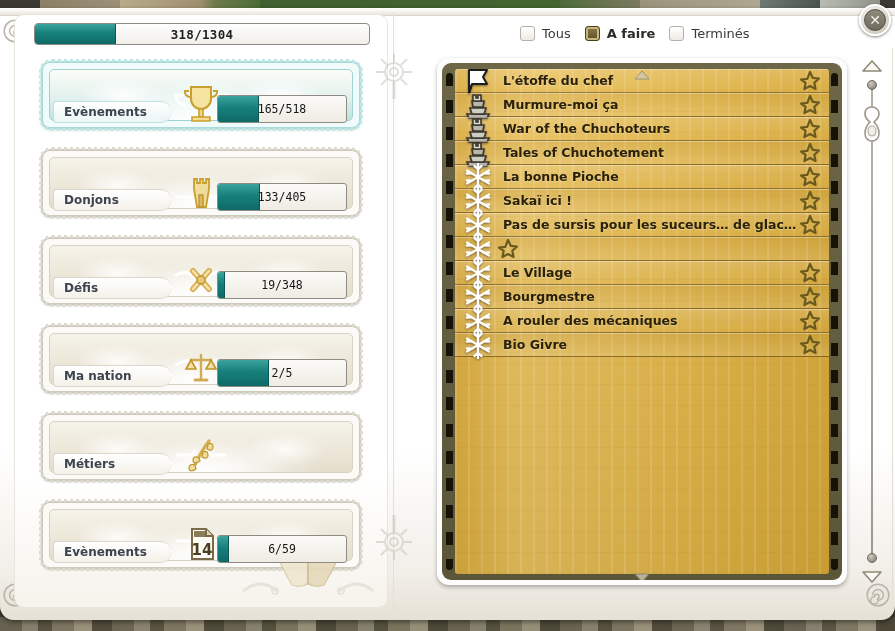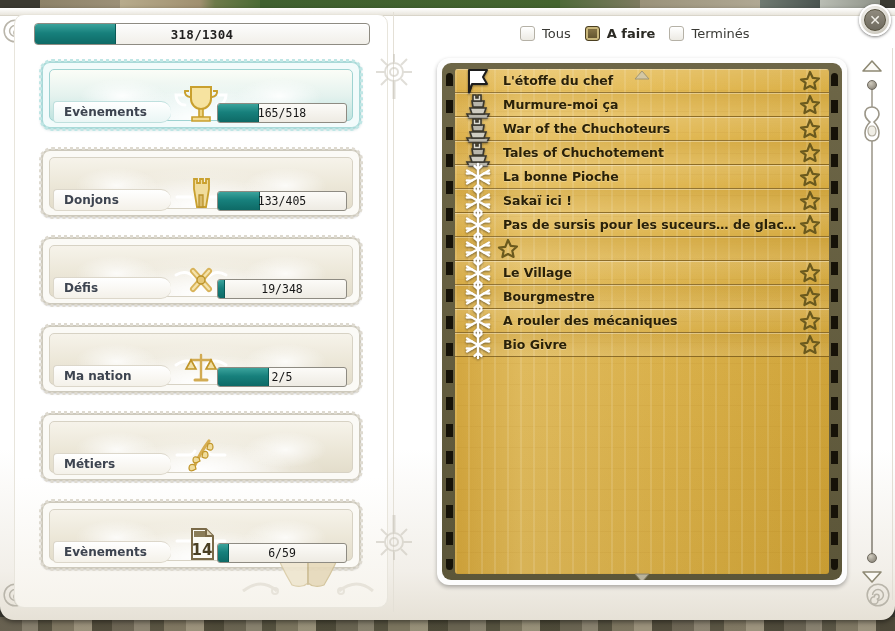--- a/index.html
+++ b/index.html
@@ -147,21 +147,21 @@
     display:flex; align-items:center;
     font-size: 12px; font-weight: bold; color: #3d4450;
     background: linear-gradient(180deg,#ffffff,#f4f1e9);
     border: 1px solid #dcd7ca; border-right: none;
     border-radius: 4px 10px 10px 4px;
     z-index: 4;
     white-space: nowrap;
   }
   .cat-bar {
     position: absolute; right: 12px; bottom: 4px;
-    width: 130px; height: 20px;
+    width: 130px; height: 28px;
     background: linear-gradient(180deg,#fcfbf8,#eeebe3);
     border: 1px solid #8e8b82;
     border-radius: 3px;
     overflow: hidden; z-index: 4;
   }
   .cat-bar .fill {
     position:absolute; left:0; top:0; bottom:0;
     background: linear-gradient(180deg,#3ba39c 0%, #17807c 45%, #0e6a66 100%);
     border-right: 1px solid #0a5956;
   }

